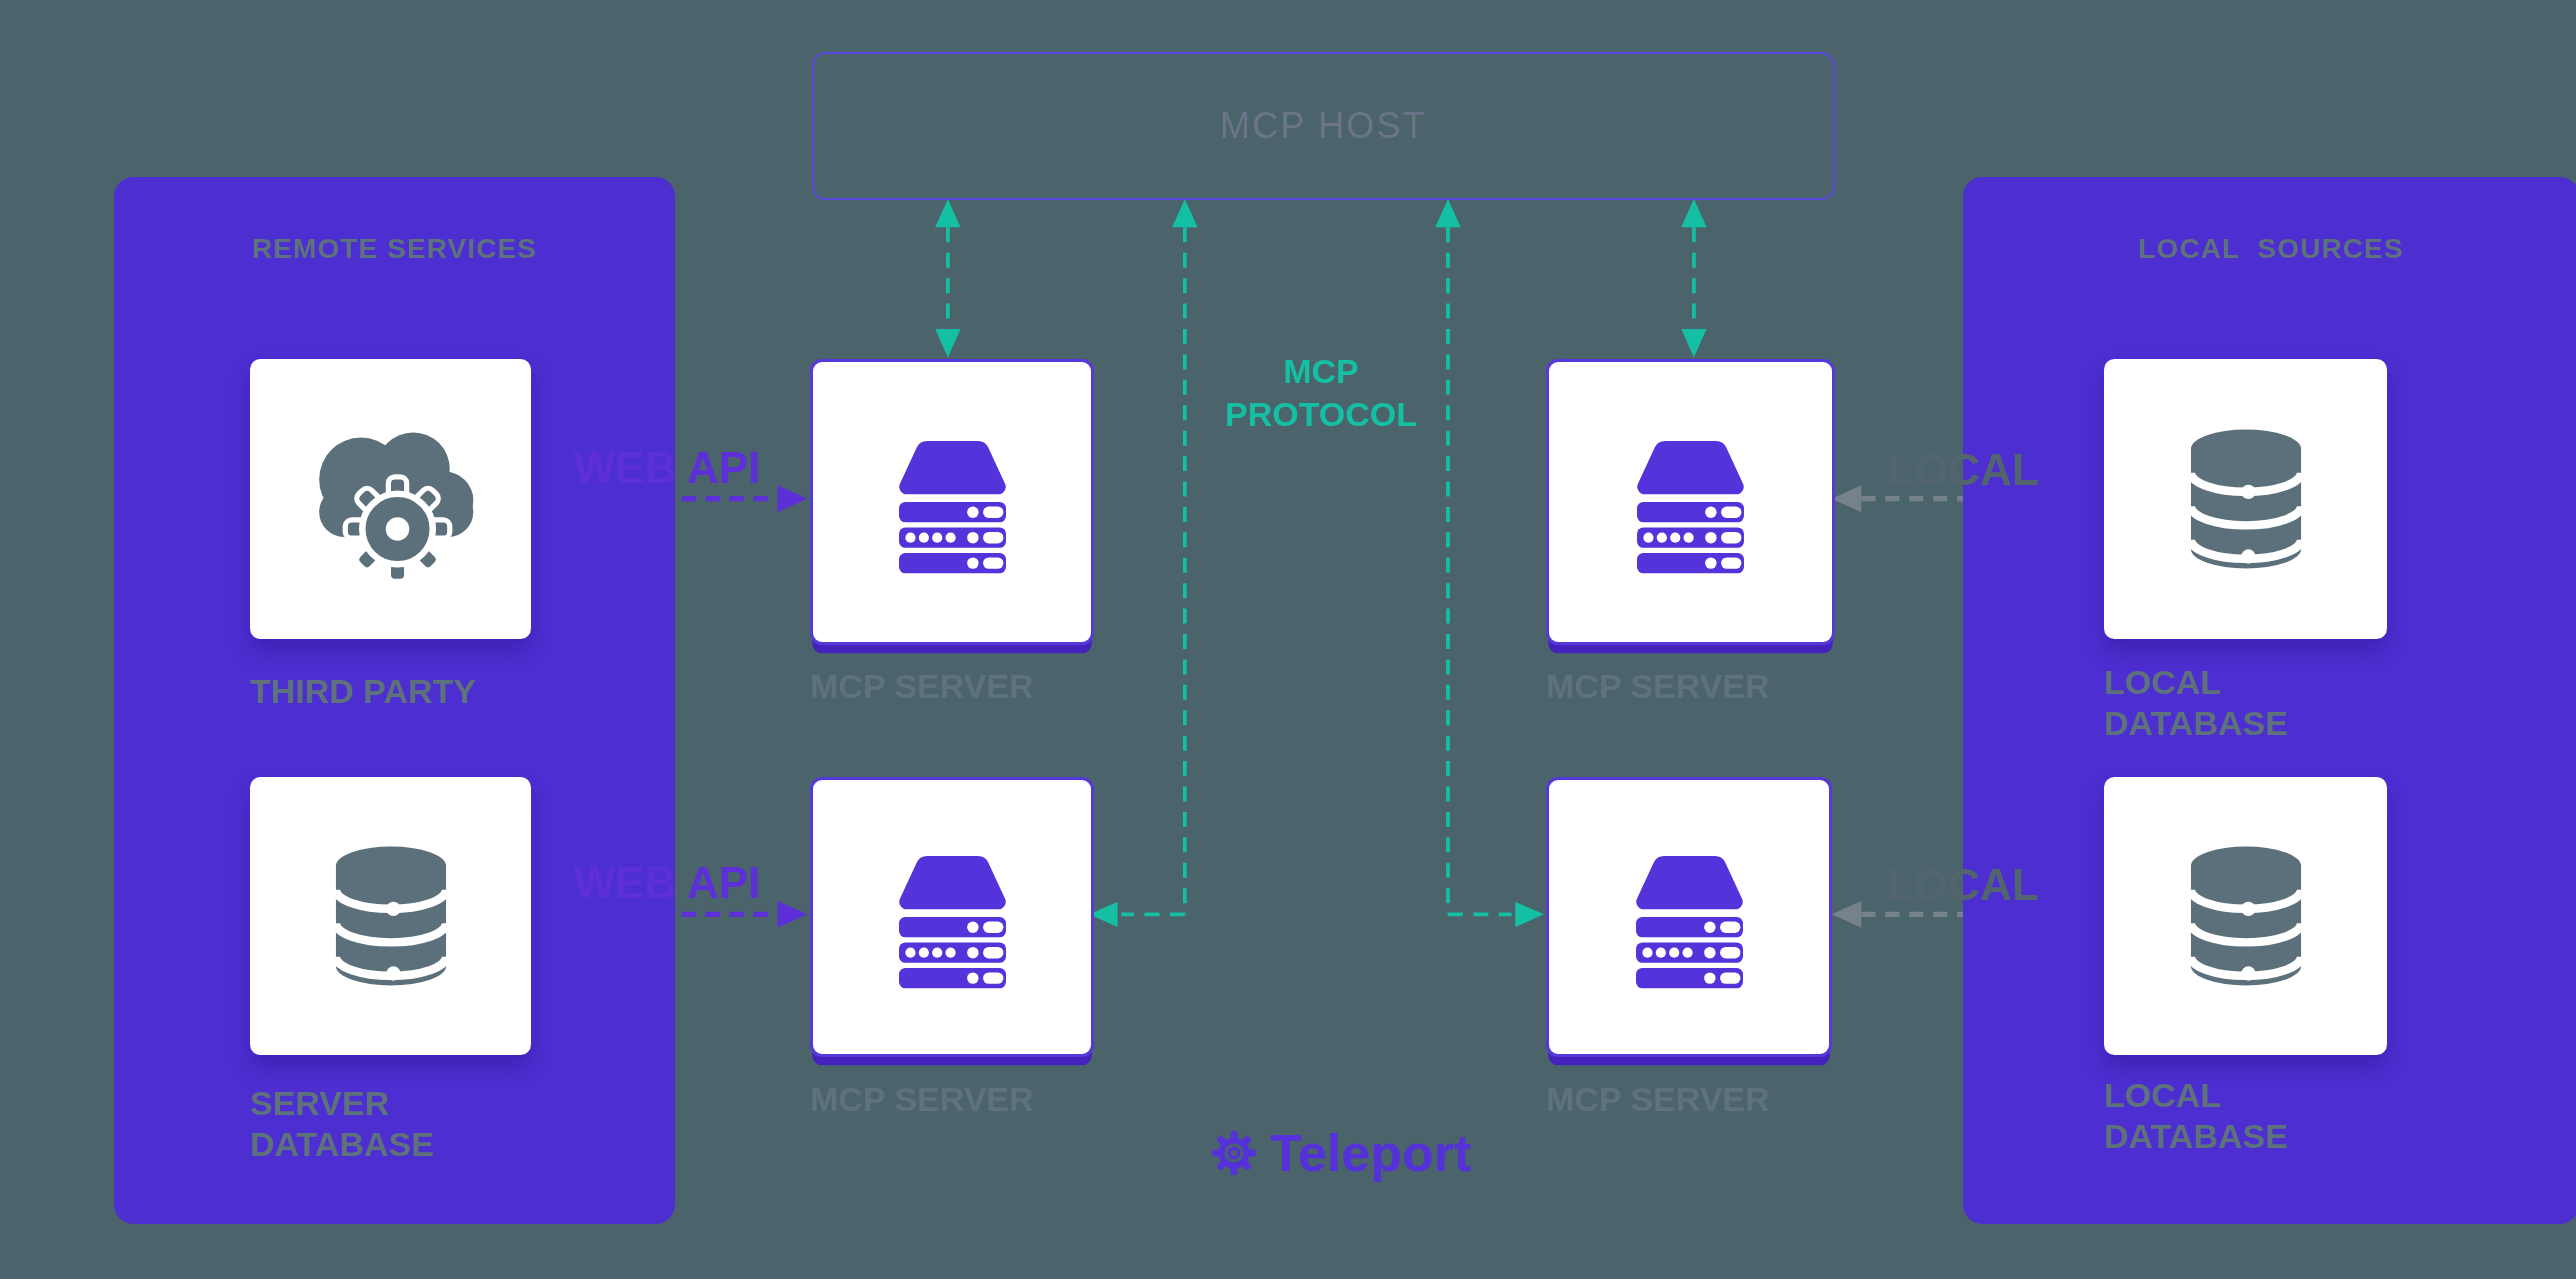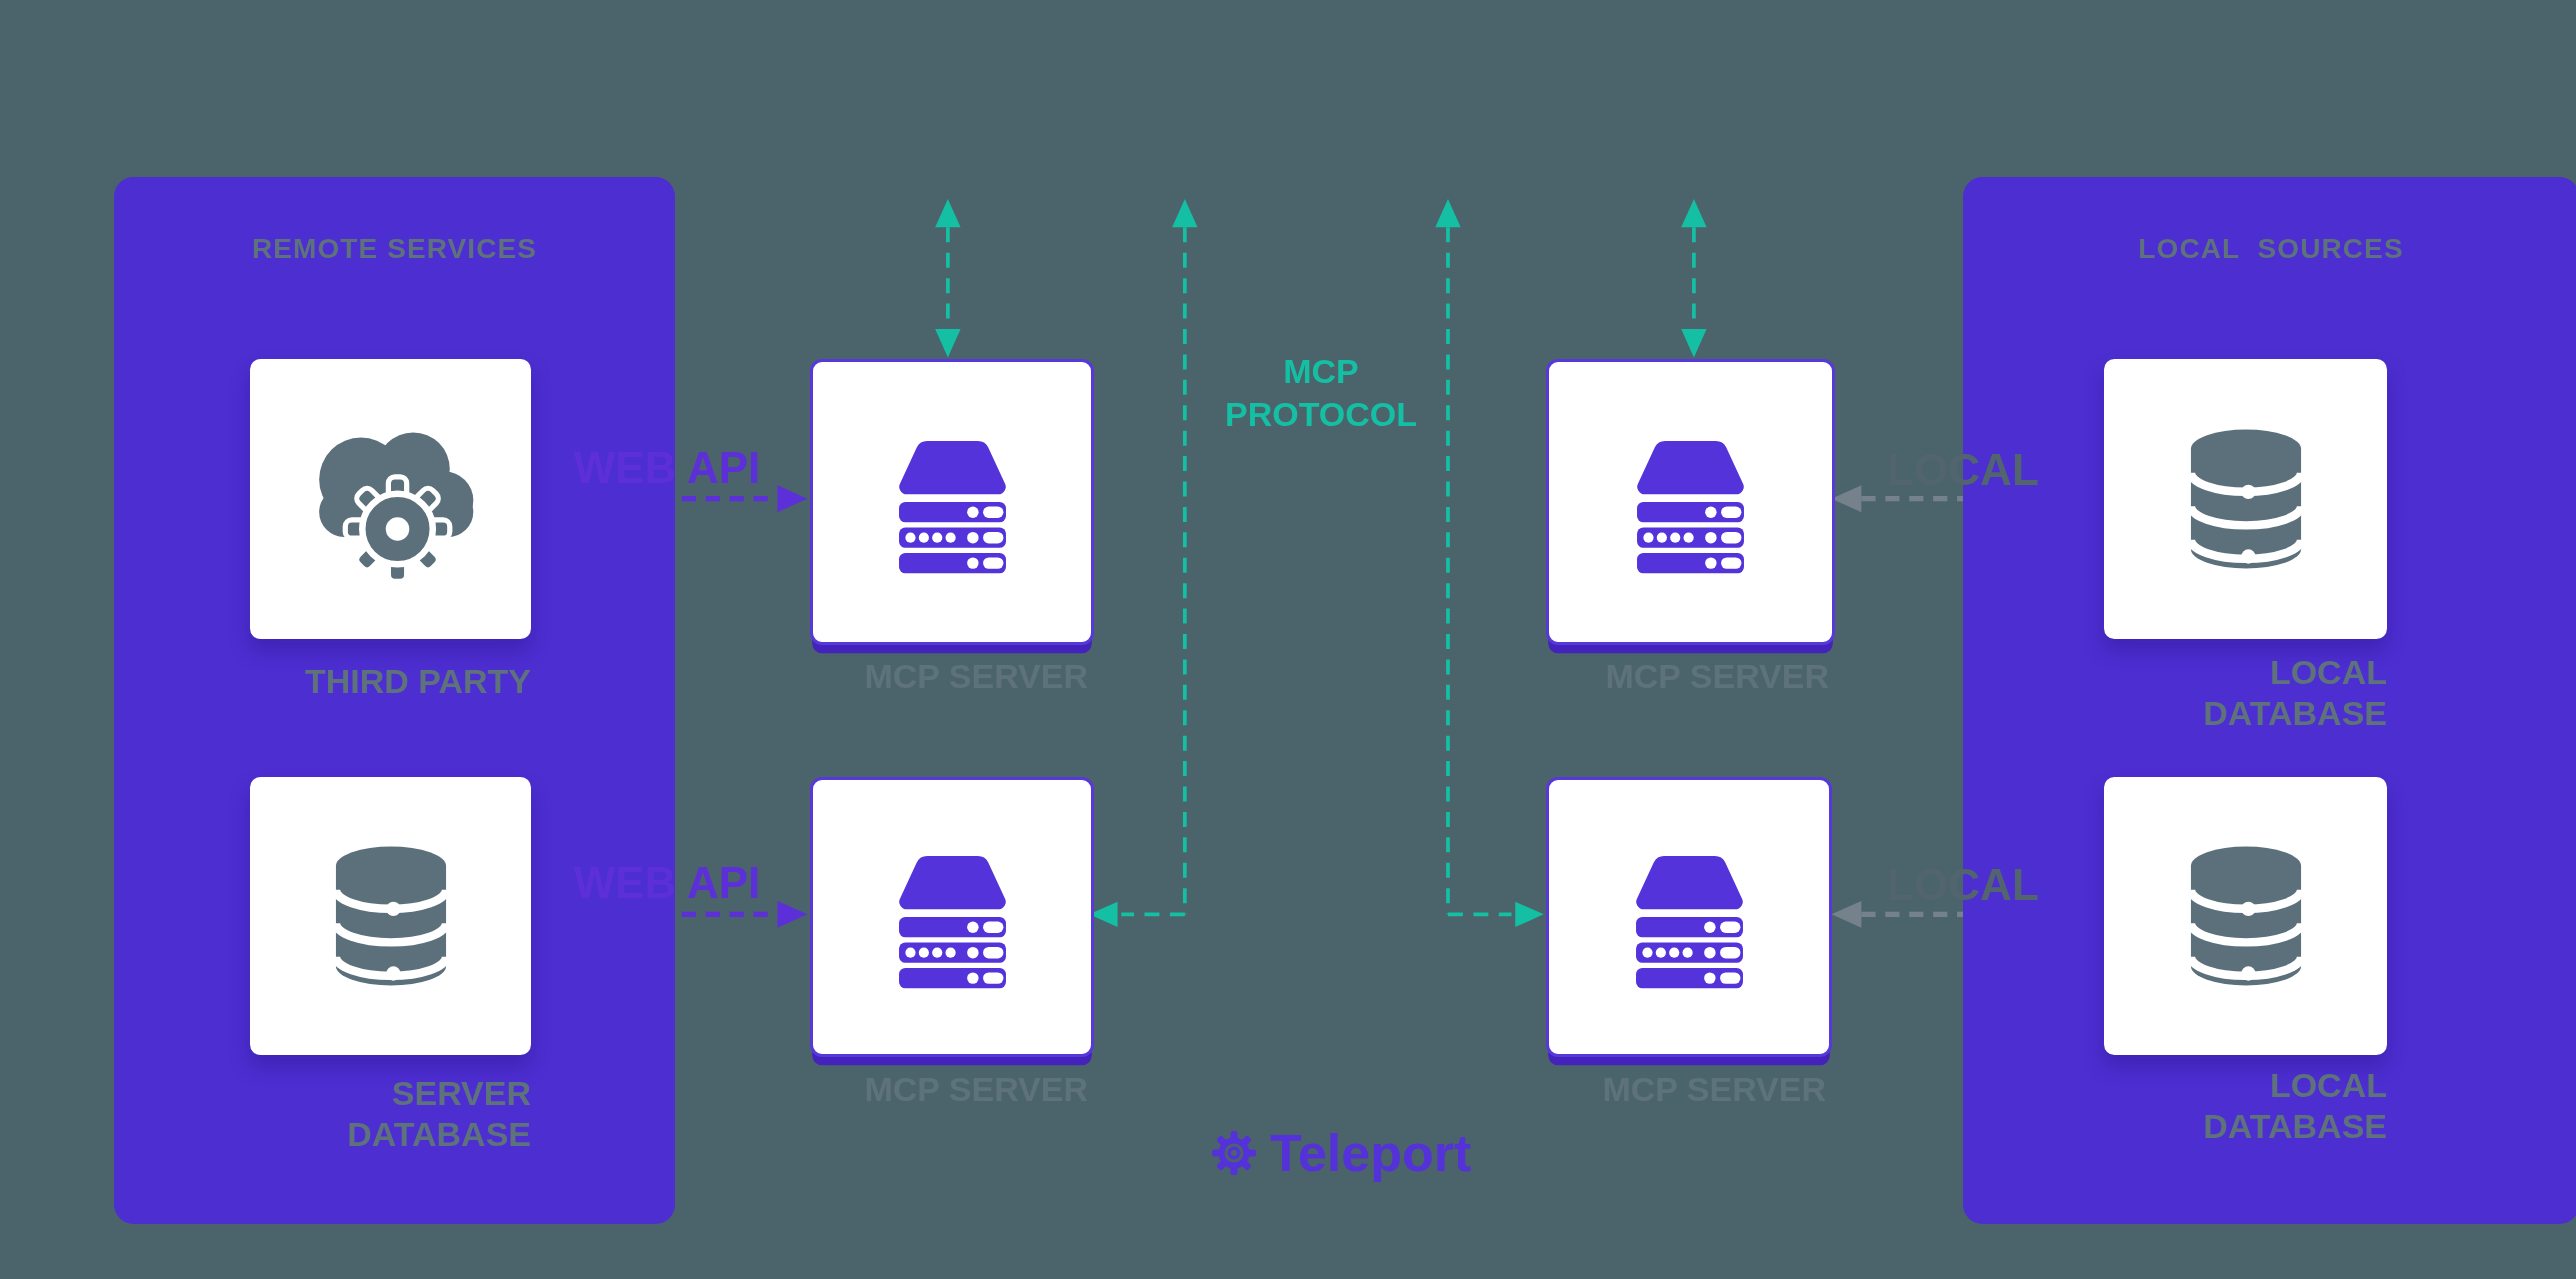--- a/index.html
+++ b/index.html
@@ -27,22 +27,22 @@
   .panel-local{left:1963px;width:616px;}
   .panel-title{position:absolute;top:56px;left:0;right:0;text-align:center;
     font-size:28px;font-weight:bold;letter-spacing:1.1px;color:var(--gray-text);white-space:pre;}
 
   .card{position:absolute;background:#ffffff;border-radius:10.5px;
     display:flex;align-items:center;justify-content:center;
     box-shadow:0 12px 19.4px rgba(40,15,130,0.35);}
   .server-card{position:absolute;background:#ffffff;border-radius:12px;
     border:3px solid var(--card-border);display:flex;align-items:center;justify-content:center;
     box-shadow:0 10.5px 0 -2.2px #4323bb;}
-  .node-label{position:absolute;text-align:right;font-size:34px;font-weight:bold;
-    line-height:41px;color:var(--gray-text);}
+  .node-label{position:absolute;text-align:left;font-size:34px;font-weight:bold;
+    line-height:41px;color:var(--gray-text);margin-top:10px;}
 
   .conn-label{position:absolute;width:224px;text-align:center;font-size:44px;font-weight:bold;}
   .web-api{color:var(--accent-purple);}
   .local-lbl{color:var(--dark-gray-text);}
 
   .protocol{position:absolute;left:1194px;top:350px;width:254px;text-align:center;
     font-size:34px;line-height:43px;font-weight:bold;color:var(--teal);}
 
   .logo{position:absolute;left:1210px;top:1123px;display:flex;align-items:center;gap:12px;}
   .logo-text{font-size:52px;font-weight:bold;color:var(--logo-purple);}
@@ -181,20 +181,23 @@
     <polygon class="p-head" points="1080,1223 1040,1205 1040,1241"></polygon>
 
     <line class="g-line" x1="2490" y1="667" x2="2772" y2="667"></line>
     <polygon class="g-head" points="2450,667 2490,649 2490,685"></polygon>
     <polygon class="g-head" points="2812,667 2772,649 2772,685"></polygon>
     <line class="g-line" x1="2490" y1="1223" x2="2772" y2="1223"></line>
     <polygon class="g-head" points="2450,1223 2490,1205 2490,1241"></polygon>
     <polygon class="g-head" points="2812,1223 2772,1205 2772,1241"></polygon>
   </svg>
 
+  <div class="host">
+    <span class="host-label">MCP HOST</span>
+  </div>
 
   <div class="protocol">MCP PROTOCOL</div>
 
   <div class="panel panel-remote">
     <div class="panel-title">REMOTE SERVICES</div>
     <div class="card" style="left:136px;top:182px;width:281px;height:280px;">
       <svg class="ic ic-gray" width="196" height="170" viewBox="0 0 262 227">
           <use href="#icon-cloud-gear"></use>
         </svg>
     </div>

